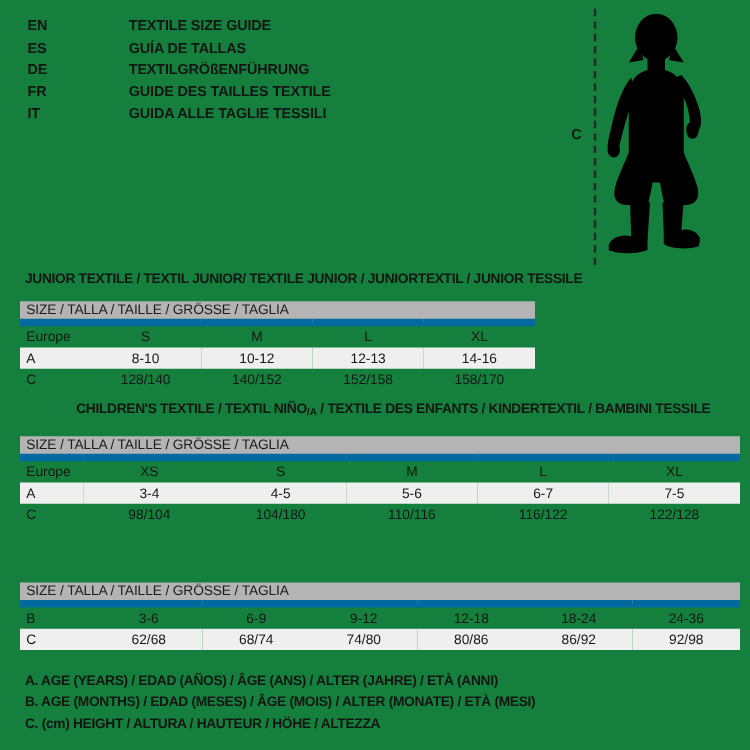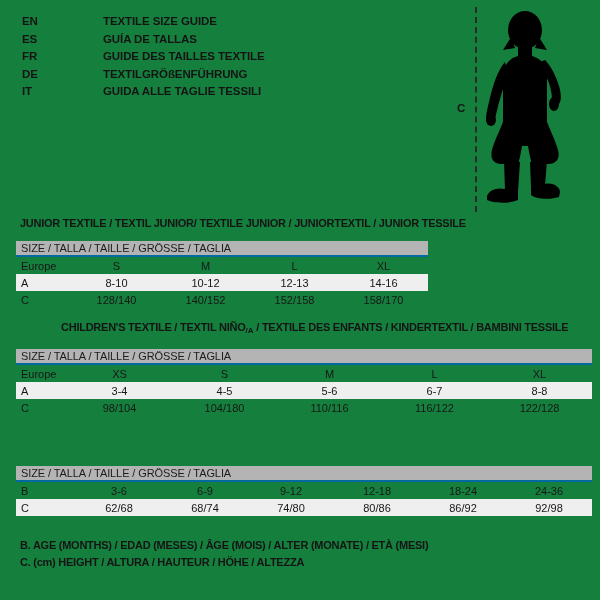--- a/index.html
+++ b/index.html
@@ -24,21 +24,21 @@
   .sec-title { position:absolute; left:20px; font-weight:bold; font-size:11px; letter-spacing:-0.25px; white-space:nowrap; line-height:17px; }
   .sec-title-1 { top:215px; }
   .sec-title-2 { top:319px;margin-left:41px; }
   .sec-title-3 { top:424px; }
   .sub { font-size:8px; vertical-align:-2px; letter-spacing:0; }
 
   
   .size-table { position:absolute; left:16px; border-collapse:collapse; table-layout:fixed; font-size:11px; color:#161616; }
   .size-table td { height:17px; padding:0; text-align:center; vertical-align:middle; white-space:nowrap; }
   .size-table td.lbl { text-align:left; padding-left:5px; }
-  .size-table tr.bar td { background:#b4b4b4; border-bottom:2px solid #0369a1; text-align:left; padding-left:5px; height:14px; color:#1c1c1c; letter-spacing:-0.1px; }
+  .size-table tr.bar td { background:#b4b4b4; border-bottom:6px solid #0369a1; text-align:left; padding-left:5px; height:14px; color:#1c1c1c; letter-spacing:-0.1px; }
   .size-table tr.stripe td { background:#efefef; }
   .table-1 { top:241px; width:412px; }
   .table-2 { top:349px; width:576px; }
   .table-3 { top:466px; width:576px; }
 
   
   .footnotes { position:absolute; left:20px; top:537px; font-size:11px; font-weight:bold; letter-spacing:-0.25px; line-height:17.2px; white-space:nowrap; }
 </style>
 </head>
 <body>
@@ -48,26 +48,26 @@
   <div class="lang-block">
     <div class="lang-row">
       <span class="lang-code">EN</span>
       <span class="lang-label">TEXTILE SIZE GUIDE</span>
     </div>
     <div class="lang-row">
       <span class="lang-code">ES</span>
       <span class="lang-label">GUÍA DE TALLAS</span>
     </div>
     <div class="lang-row">
+      <span class="lang-code">DE</span>
+      <span class="lang-label">TEXTILGRÖßENFÜHRUNG</span>
+    </div>
+    <div class="lang-row">
       <span class="lang-code">FR</span>
       <span class="lang-label">GUIDE DES TAILLES TEXTILE</span>
-    </div>
-    <div class="lang-row">
-      <span class="lang-code">DE</span>
-      <span class="lang-label">TEXTILGRÖßENFÜHRUNG</span>
     </div>
     <div class="lang-row">
       <span class="lang-code">IT</span>
       <span class="lang-label">GUIDA ALLE TAGLIE TESSILI</span>
     </div>
   </div>
 
   <div class="height-line"></div>
   <div class="height-label">C</div>
   <svg class="baby-svg" width="82" height="194" viewBox="0 0 82 194" xmlns="http://www.w3.org/2000/svg">
@@ -144,21 +144,21 @@
       <td>M</td>
       <td>L</td>
       <td>XL</td>
     </tr>
     <tr class="stripe">
       <td class="lbl">A</td>
       <td>3-4</td>
       <td>4-5</td>
       <td>5-6</td>
       <td>6-7</td>
-      <td>8-8</td>
+      <td>7-5</td>
     </tr>
     <tr>
       <td class="lbl">C</td>
       <td>98/104</td>
       <td>104/180</td>
       <td>110/116</td>
       <td>116/122</td>
       <td>122/128</td>
     </tr>
   </tbody>
@@ -193,17 +193,18 @@
       <td>68/74</td>
       <td>74/80</td>
       <td>80/86</td>
       <td>86/92</td>
       <td>92/98</td>
     </tr>
   </tbody>
     </table>
 
   <div class="footnotes">
+    <div>A. AGE (YEARS) / EDAD (AÑOS) / ÂGE (ANS) / ALTER (JAHRE) / ETÀ (ANNI)</div>
     <div>B. AGE (MONTHS) / EDAD (MESES) / ÂGE (MOIS) / ALTER (MONATE) / ETÀ (MESI)</div>
     <div>C. (cm) HEIGHT / ALTURA / HAUTEUR / HÖHE / ALTEZZA</div>
   </div>
 
 </div>
 
 </body></html>

